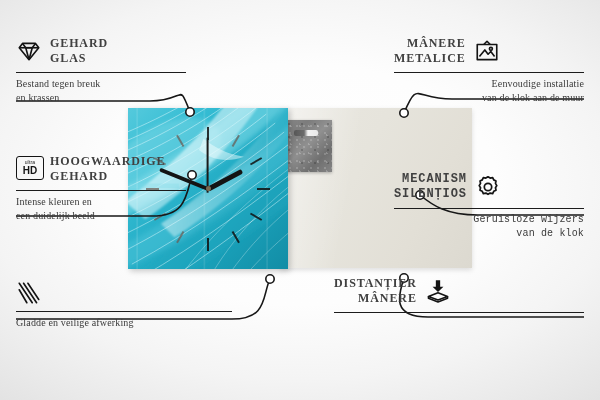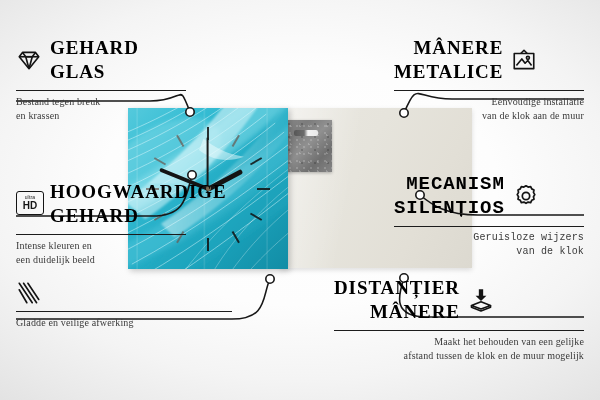--- a/index.html
+++ b/index.html
@@ -110,21 +110,21 @@
   .spacer {
     position: absolute; left: 141px; top: 144px; width: 15px; height: 14px;
     background: linear-gradient(160deg,#f8a31b 0%,#ef8f0d 100%);
     box-shadow: 1px 1px 2px rgba(0,0,0,0.22);
   }
 
   
   .feature { position: absolute; }
   .feature .fhead { display: flex; align-items: center; gap: 8px; }
   .feature .ftitle {
-    font-size: 19px; letter-spacing: .9px; color: #000000;
+    font-size: 12px; letter-spacing: .9px; color: #404040;
     line-height: 1.28; font-weight: 700; white-space: pre-line;
   }
   .feature .rule { height: 1.4px; background: #1c1c1c; margin-top: 5px; }
   .feature .fdesc {
     font-size: 10px; color: #3a3a3a; line-height: 1.38; margin-top: 4px;
     white-space: pre-line; letter-spacing: .15px;
   }
   .feature.right .fhead { flex-direction: row; justify-content: flex-start; }
   .feature.right .ftitle { text-align: right; }
   .feature.right .fdesc { text-align: right; }
@@ -317,21 +317,21 @@
         </svg>
       </span>
       <div class="ftitle">GEHARD
 GLAS</div>
     </div>
     <div class="rule"></div>
     <div class="fdesc">Bestand tegen breuk
 en krassen</div>
   </div>
 
-  <div class="feature left" style="left:16px; top:180px; width:170px;">
+  <div class="feature left" style="left:16px; top:154px; width:170px;">
     <div class="fhead">
       <span class="ico">
         <span class="hdbox">
           <span class="u">ultra</span>
           <span class="h">HD</span>
         </span>
       </span>
       <div class="ftitle">HOOGWAARDIGE
 GEHARD</div>
     </div>
@@ -395,17 +395,15 @@
 MÂNERE</div>
       <span class="ico">
         <svg viewBox="0 0 24 24" fill="none" stroke="currentColor" stroke-width="1.5" stroke-linejoin="round">
           <path d="M10 2 h4 v6 h3 l-5 5 -5 -5 h3 Z" fill="currentColor" stroke="none"></path>
           <path d="M12 13.6 L3.2 17 L12 20.4 L20.8 17 Z"></path>
           <path d="M3.2 17 v1.8 L12 22.2 L20.8 18.8 V17"></path>
         </svg>
       </span>
     </div>
     <div class="rule"></div>
-    <div class="fdesc">Maakt het behouden van een gelijke
-afstand tussen de klok en de muur mogelijk</div>
   </div>
 
 </div>
 
 </body></html>

